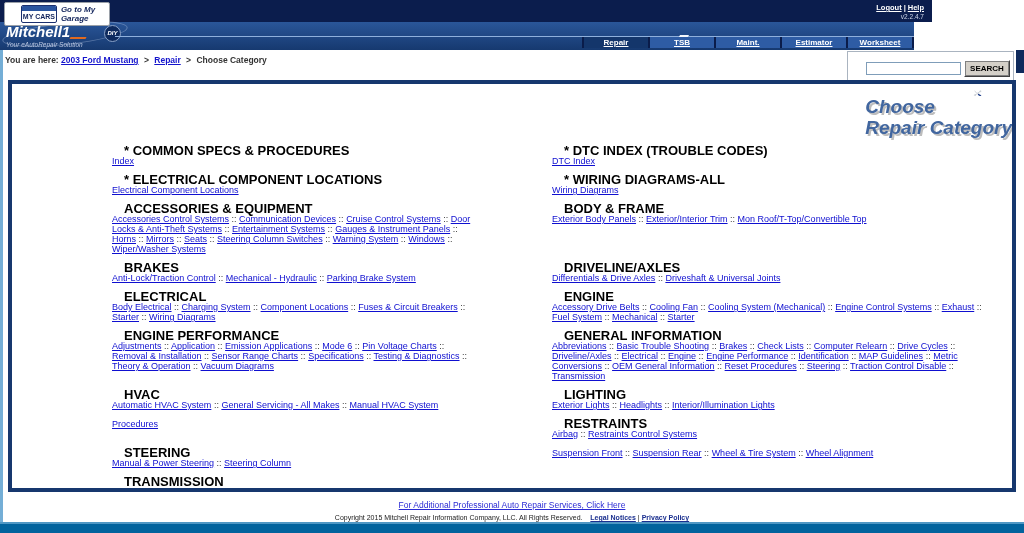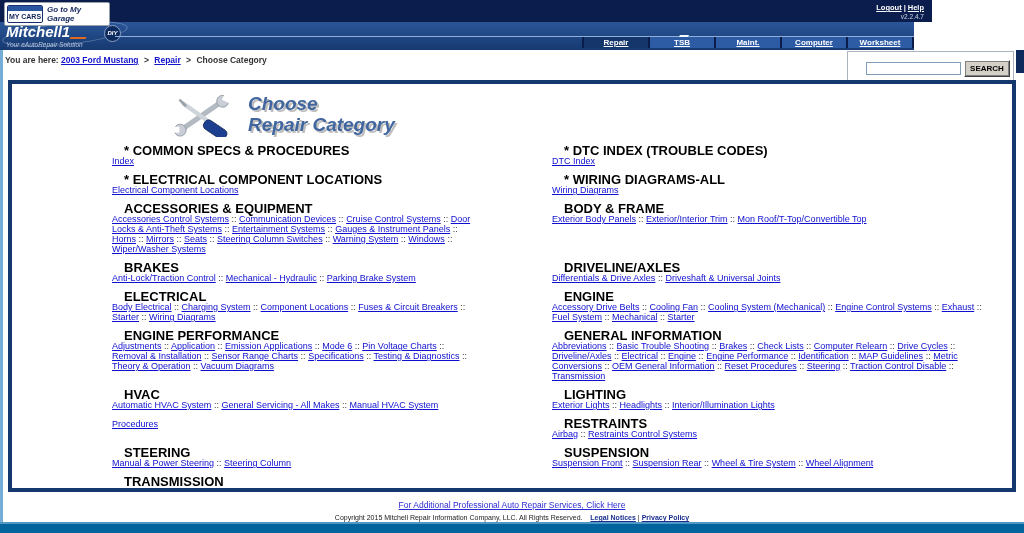--- a/index.html
+++ b/index.html
@@ -3,21 +3,21 @@
 <meta charset="utf-8">
 <style>
   * { margin:0; padding:0; box-sizing:border-box; }
   html,body { width:1024px; height:533px; background:#fff; overflow:hidden;
               font-family:"Liberation Sans", sans-serif; }
   body { position:relative; }
 
   
   .topbar { position:absolute; top:0; left:0; width:932px; height:22px; background:#0b1d4d; }
   .plate-btn { position:absolute; top:2px; left:4px; height:24px; width:106px; background:#fff;
-               border:1px solid #9aa0a8; border-radius:2px; display:flex; align-items:center; z-index:5; cursor:pointer; }
+               border:1px solid #9aa0a8; border-radius:2px; display:flex; align-items:center; z-index:5; cursor:pointer;justify-content:center; }
   .mini-plate { width:36px; height:18px; margin-left:2px; border:1px solid #1a2f6e; border-radius:2px;
                 background:#fff; overflow:hidden; }
   .mini-plate .plate-strip { height:5px; background:#2a55a0; }
   .mini-plate .plate-text { font-size:7px; font-weight:bold; color:#12245c; text-align:center; line-height:11px; letter-spacing:0; }
   .garage-label { font-size:8px; font-weight:bold; font-style:italic; color:#12245c; line-height:9px; margin-left:4px; }
   .top-links { position:absolute; top:3px; right:8px; font-size:7.5px; font-weight:bold; color:#fff; }
   .top-links a { color:#fff; text-decoration:underline; cursor:pointer; }
   .top-links .tdiv { color:#fff; margin:0 2px; text-decoration:none; }
   .version { position:absolute; top:13px; right:8px; font-size:6.5px; color:#cfd8ea; }
 
@@ -50,21 +50,21 @@
                   border:1px solid #aab4c0; display:flex; align-items:center; justify-content:flex-end; padding-right:3px; }
   .search-input { width:95px; height:13px; border:1px solid #7f9db9; font-size:8px; padding:0 2px; }
   .search-btn { margin-left:3px; height:17px; width:46px; background:#d4d0c8; border:1px solid #404040;
                 border-top-color:#fff; border-left-color:#fff; box-shadow:0 0 0 1px #808080 inset;
                 font-size:8px; font-weight:bold; color:#000; cursor:pointer; font-family:"Liberation Sans",sans-serif; }
   .frame-corner { position:absolute; top:50px; right:0; width:8px; height:23px; background:#0e2a5c; }
 
   
   .content-box { position:absolute; top:80px; left:8px; width:1008px; height:412px;
                  border:4px solid #16376e; background:#fff; overflow:hidden; }
-  .page-header { display:flex; align-items:center; margin:6px 0 6px 158px; height:48px; }
+  .page-header { display:flex; align-items:flex-end; margin:6px 0 6px 158px; height:48px;flex-direction:column; }
   .tools-icon { width:68px; height:46px; }
   .page-title { margin-left:10px; font-size:19px; line-height:21px; font-weight:bold; font-style:italic;
                 color:#41669f; text-shadow:2px 2px 0 #bdbdbd; }
 
   .category-grid { display:grid; grid-template-columns:440px 460px; padding-left:100px; margin-top:8px; }
   .cat-cell { margin-bottom:9px; }
   .cat-cell.left { width:368px; }
   .cat-cell.right { width:445px; }
   .cat-title { font-size:13px; font-weight:bold; color:#000; line-height:10px;margin-left:12px; }
   .cat-links { font-size:9px; line-height:10px; color:#333; }
@@ -109,21 +109,21 @@
     <div class="logo-swoosh"></div>
     <div class="logo-tag">Your eAutoRepair Solution</div>
     <div class="diy-badge">DIY</div>
   </div>
   <div class="tabline"></div>
   <div class="tabslash"></div>
   <div class="tabbar">
       <a class="tab active">Repair</a>
       <a class="tab">TSB</a>
       <a class="tab">Maint.</a>
-      <a class="tab">Computer</a>
+      <a class="tab">Estimator</a>
       <a class="tab">Worksheet</a>
     </div>
 </div>
 
 <div class="crumb-row">
   <div class="breadcrumb">
     <span>You are here:</span>
     <a>2003 Ford Mustang</a>
     <span class="bsep">&gt;</span>
     <a>Repair</a>
@@ -219,21 +219,20 @@
       </div>
       <div class="cat-cell right">
         <div class="cat-title">RESTRAINTS</div>
         <div class="cat-links"><a class="cat-link">Airbag</a><span> :: </span><a class="cat-link">Restraints Control Systems</a></div>
       </div>
       <div class="cat-cell left">
         <div class="cat-title">STEERING</div>
         <div class="cat-links"><a class="cat-link">Manual &amp; Power Steering</a><span> :: </span><a class="cat-link">Steering Column</a></div>
       </div>
       <div class="cat-cell right">
-        <div class="cat-title">SUSPENSION</div>
         <div class="cat-links"><a class="cat-link">Suspension Front</a><span> :: </span><a class="cat-link">Suspension Rear</a><span> :: </span><a class="cat-link">Wheel &amp; Tire System</a><span> :: </span><a class="cat-link">Wheel Alignment</a></div>
       </div>
       <div class="cat-cell left">
         <div class="cat-title">TRANSMISSION</div>
         <div class="cat-links"><a class="cat-link">Automatic Trans</a><span> :: </span><a class="cat-link">Clutches Manual &amp; Hydraulic</a><span> :: </span><a class="cat-link">Manual Trans</a></div>
       </div>
       <div class="cat-cell right"></div>
     </div>
 </div>
 

